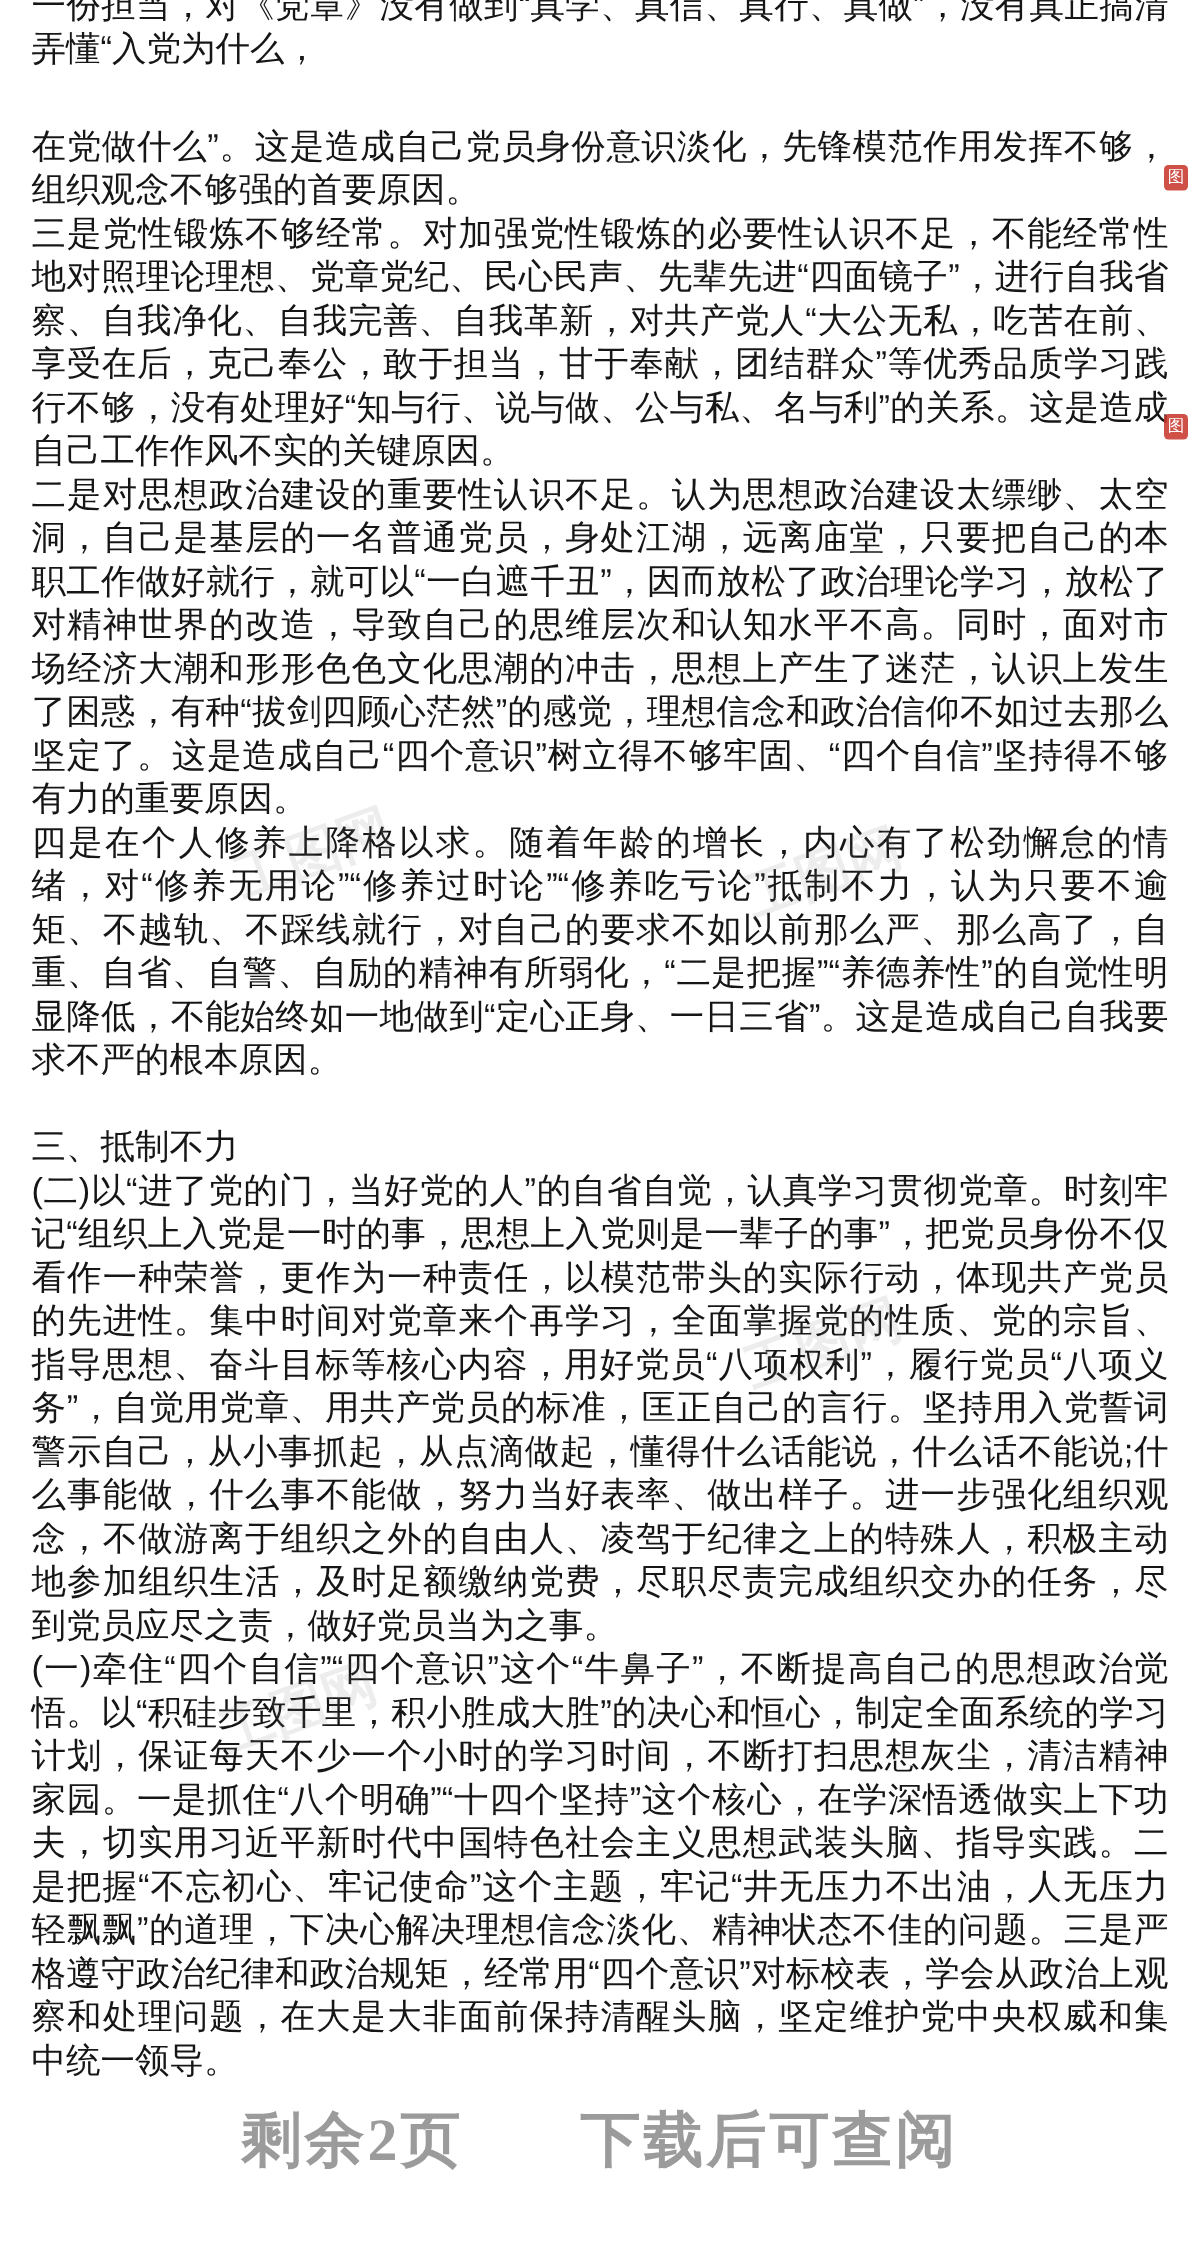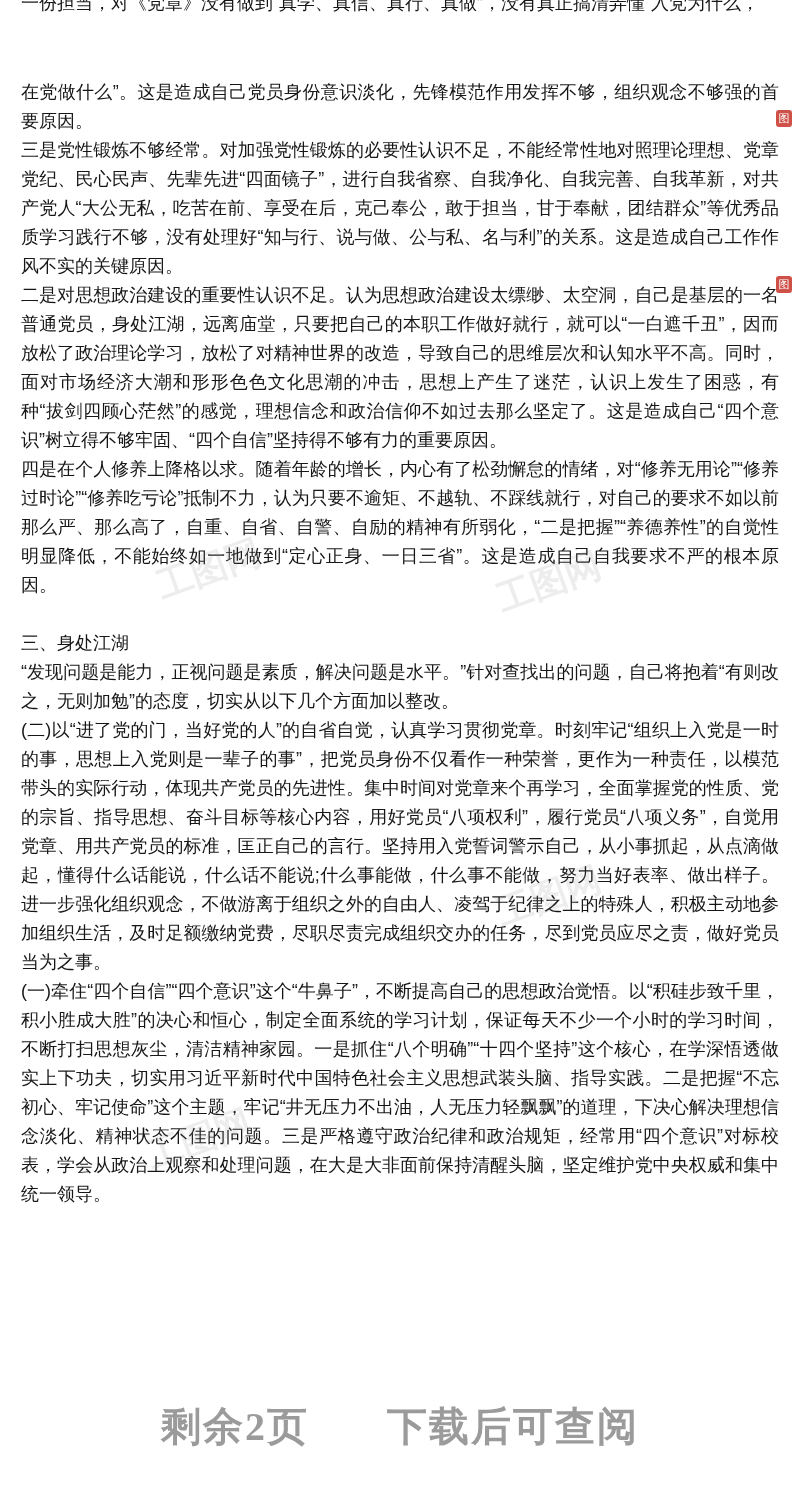--- a/index.html
+++ b/index.html
@@ -13,34 +13,34 @@
     position: relative;
     overflow: hidden;
     font-family: "Liberation Sans", "DejaVu Sans", sans-serif;
   }
   .doc {
     position: absolute;
     left: 21px;
     top: 0;
     width: 758px;
     color: #161616;
-    font-size: 18px;
+    font-size: 23px;
     line-height: 29px;
     text-align: justify;
     text-justify: inter-character;
   }
   .doc p {
     margin: 0;
     word-break: break-all;
   }
   .doc p.top-cut {
     margin-top: -11px;
   }
   .doc p.after-gap {
-    margin-top: 60px;
+    margin-top: 36px;
   }
   .doc p.after-blank {
     margin-top: 29px;
   }
   .footer {
     position: absolute;
     left: 0;
     right: 0;
     top: 1400px;
     text-align: center;
@@ -86,22 +86,21 @@
 </style>
 </head>
 <body>
 
 <div class="doc">
     <p class="top-cut">一份担当，对《党章》没有做到“真学、真信、真行、真做”，没有真正搞清弄懂“入党为什么，</p>
     <p class="after-gap">在党做什么”。这是造成自己党员身份意识淡化，先锋模范作用发挥不够，组织观念不够强的首要原因。</p>
     <p>三是党性锻炼不够经常。对加强党性锻炼的必要性认识不足，不能经常性地对照理论理想、党章党纪、民心民声、先辈先进“四面镜子”，进行自我省察、自我净化、自我完善、自我革新，对共产党人“大公无私，吃苦在前、享受在后，克己奉公，敢于担当，甘于奉献，团结群众”等优秀品质学习践行不够，没有处理好“知与行、说与做、公与私、名与利”的关系。这是造成自己工作作风不实的关键原因。</p>
     <p>二是对思想政治建设的重要性认识不足。认为思想政治建设太缥缈、太空洞，自己是基层的一名普通党员，身处江湖，远离庙堂，只要把自己的本职工作做好就行，就可以“一白遮千丑”，因而放松了政治理论学习，放松了对精神世界的改造，导致自己的思维层次和认知水平不高。同时，面对市场经济大潮和形形色色文化思潮的冲击，思想上产生了迷茫，认识上发生了困惑，有种“拔剑四顾心茫然”的感觉，理想信念和政治信仰不如过去那么坚定了。这是造成自己“四个意识”树立得不够牢固、“四个自信”坚持得不够有力的重要原因。</p>
     <p>四是在个人修养上降格以求。随着年龄的增长，内心有了松劲懈怠的情绪，对“修养无用论”“修养过时论”“修养吃亏论”抵制不力，认为只要不逾矩、不越轨、不踩线就行，对自己的要求不如以前那么严、那么高了，自重、自省、自警、自励的精神有所弱化，“二是把握”“养德养性”的自觉性明显降低，不能始终如一地做到“定心正身、一日三省”。这是造成自己自我要求不严的根本原因。</p>
-    <p class="after-blank">三、身处江湖</p>
-    <p>“发现问题是能力，正视问题是素质，解决问题是水平。”针对查找出的问题，自己将抱着“有则改之，无则加勉”的态度，切实从以下几个方面加以整改。</p>
+    <p class="after-blank">三、抵制不力</p>
     <p>(二)以“进了党的门，当好党的人”的自省自觉，认真学习贯彻党章。时刻牢记“组织上入党是一时的事，思想上入党则是一辈子的事”，把党员身份不仅看作一种荣誉，更作为一种责任，以模范带头的实际行动，体现共产党员的先进性。集中时间对党章来个再学习，全面掌握党的性质、党的宗旨、指导思想、奋斗目标等核心内容，用好党员“八项权利”，履行党员“八项义务”，自觉用党章、用共产党员的标准，匡正自己的言行。坚持用入党誓词警示自己，从小事抓起，从点滴做起，懂得什么话能说，什么话不能说;什么事能做，什么事不能做，努力当好表率、做出样子。进一步强化组织观念，不做游离于组织之外的自由人、凌驾于纪律之上的特殊人，积极主动地参加组织生活，及时足额缴纳党费，尽职尽责完成组织交办的任务，尽到党员应尽之责，做好党员当为之事。</p>
     <p>(一)牵住“四个自信”“四个意识”这个“牛鼻子”，不断提高自己的思想政治觉悟。以“积硅步致千里，积小胜成大胜”的决心和恒心，制定全面系统的学习计划，保证每天不少一个小时的学习时间，不断打扫思想灰尘，清洁精神家园。一是抓住“八个明确”“十四个坚持”这个核心，在学深悟透做实上下功夫，切实用习近平新时代中国特色社会主义思想武装头脑、指导实践。二是把握“不忘初心、牢记使命”这个主题，牢记“井无压力不出油，人无压力轻飘飘”的道理，下决心解决理想信念淡化、精神状态不佳的问题。三是严格遵守政治纪律和政治规矩，经常用“四个意识”对标校表，学会从政治上观察和处理问题，在大是大非面前保持清醒头脑，坚定维护党中央权威和集中统一领导。</p>
   </div>
 
 <div class="watermark wm-1">工图网</div>
 <div class="watermark wm-2">工图网</div>
 <div class="watermark wm-3">工图网</div>
 <div class="watermark wm-4">工图网</div>
 
 <div class="wm-logo wm-logo-1">图</div>

